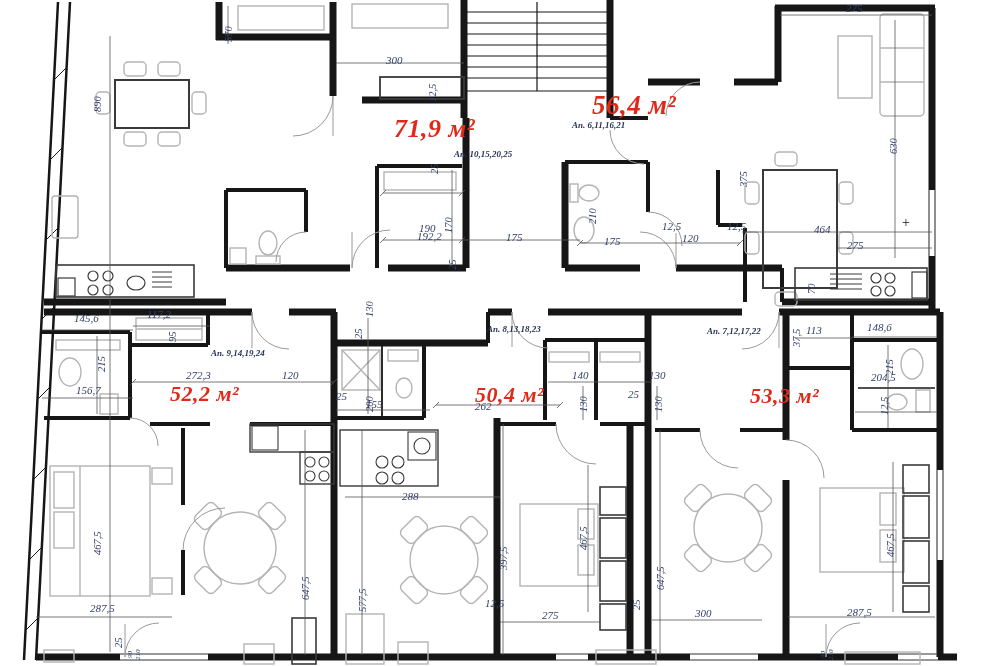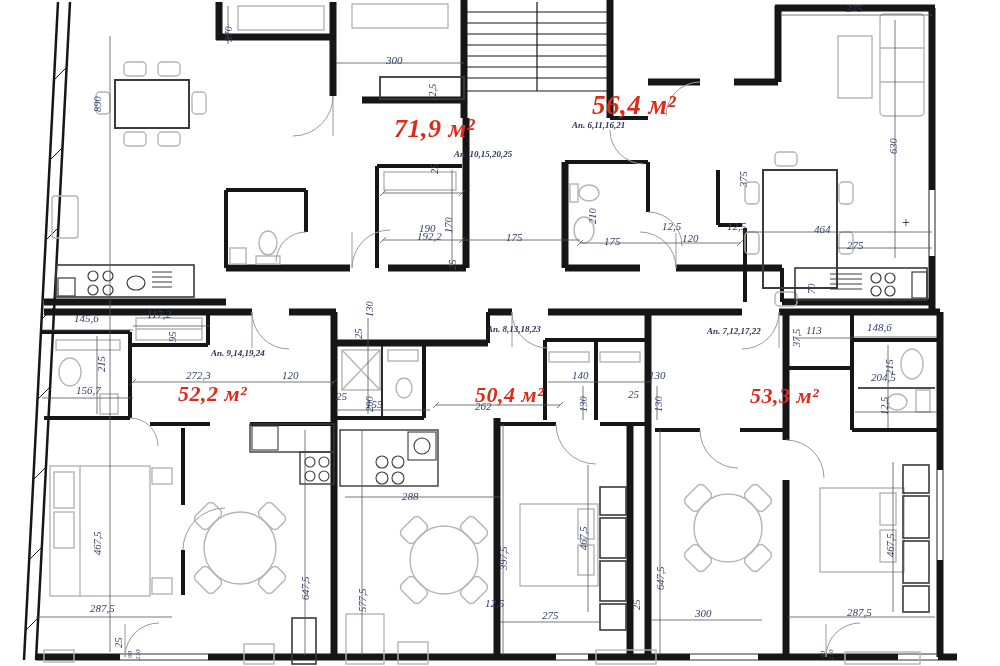--- a/index.html
+++ b/index.html
@@ -245,21 +245,21 @@
       M305,430 V655 M362,430 V655 M503,424 V655 M660,430 V655
       M588,465 V612 M893,462 V612 M345,497 H500"></path>
     <path class="dl" stroke-width="1.2" d="M380,196 l6,-6 M459,196 l6,-6 M380,243 l6,-6 M459,243 l6,-6
       M577,246 l6,-6 M737,246 l6,-6 M130,385 l6,-6 M331,385 l6,-6 M433,408 l6,-6 M557,408 l6,-6"></path>
   </g>
 </svg>
 
 <div class="annotation-layer">
       <span class="t area" style="left: 394px; top: 116px; font-size: 26px;">71,9 м²</span>
       <span class="t area" style="left: 592px; top: 92px; font-size: 27px;">56,4 м²</span>
-      <span class="t area" style="left: 170px; top: 383px; margin-left: 8px;">52,2 м²</span>
+      <span class="t area" style="left: 170px; top: 383px;">52,2 м²</span>
       <span class="t area" style="left: 475px; top: 384px; font-style: italic;">50,4 м²</span>
       <span class="t area" style="left: 750px; top: 385px;">53,3 м²</span>
       <span class="t apt" style="left: 454px; top: 150px;">Ап. 10,15,20,25</span>
       <span class="t apt" style="left: 572px; top: 121px;">Ап. 6,11,16,21</span>
       <span class="t apt" style="left: 211px; top: 317px; margin-top: 32px;">Ап. 9,14,19,24</span>
       <span class="t apt" style="left: 487px; top: 325px;">Ап. 8,13,18,23</span>
       <span class="t apt" style="left: 707px; top: 327px;">Ап. 7,12,17,22</span>
       <span class="t dim" style="left: 386px; top: 55px;">300</span>
       <span class="t dim" style="left: 419px; top: 183px; margin-top: 40px;">190</span>
       <span class="t dim" style="left: 417px; top: 231px;">192,2</span>

